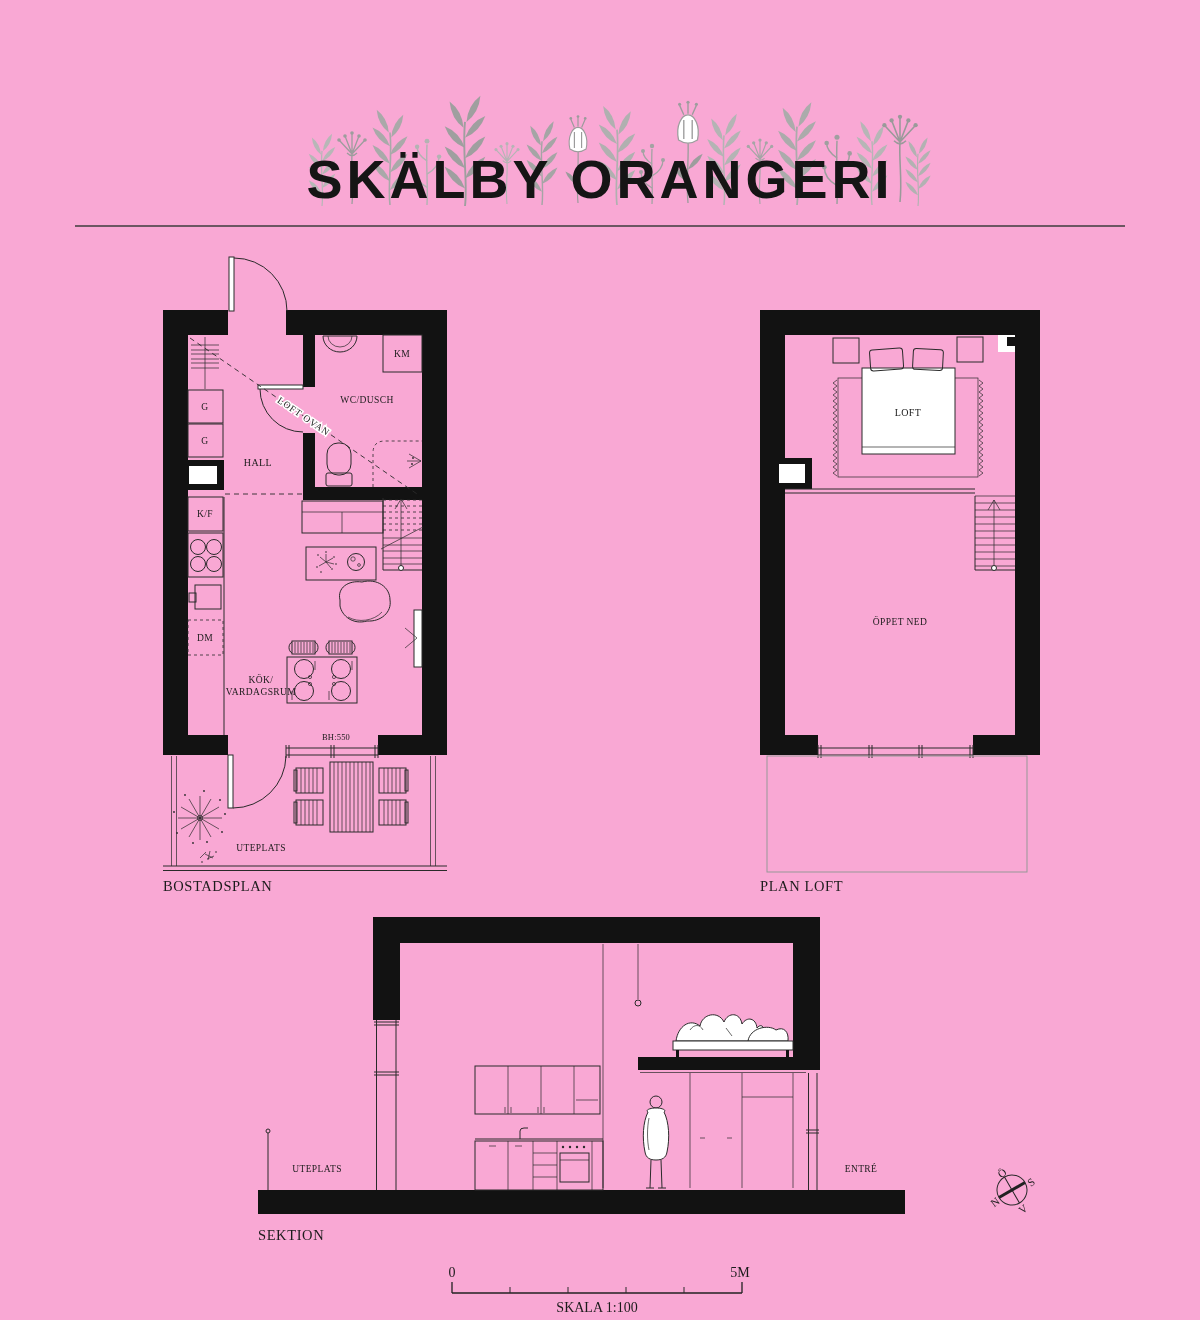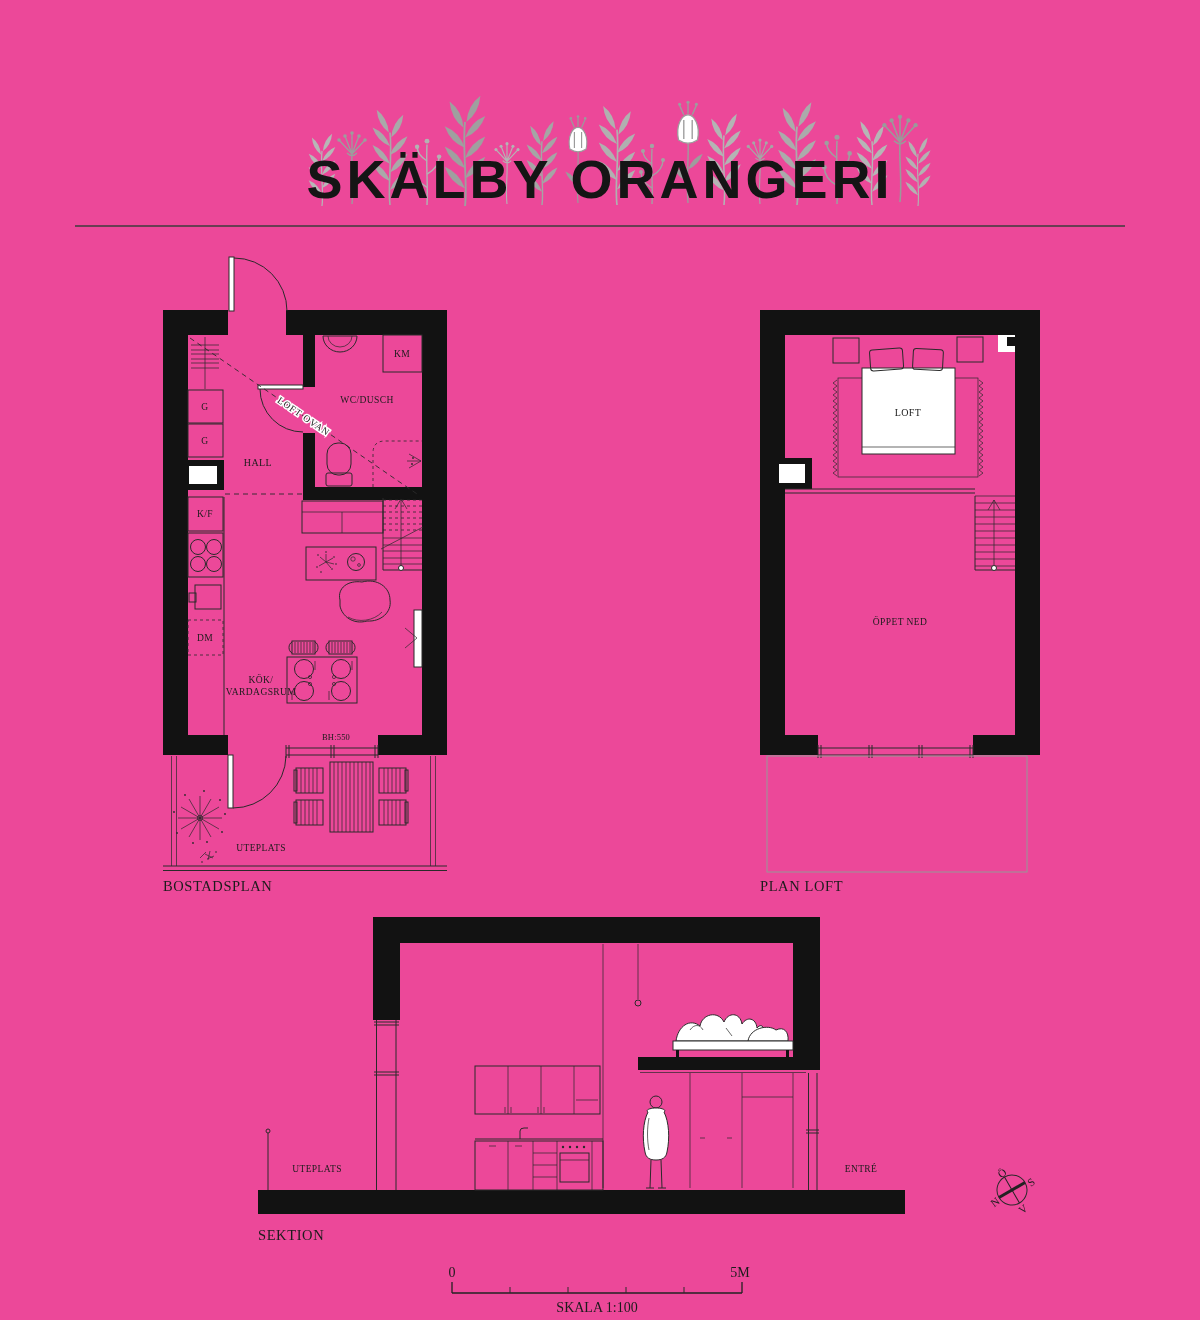--- a/index.html
+++ b/index.html
@@ -1,16 +1,16 @@
 <!DOCTYPE html>
 <html><head>
 <meta charset="utf-8">
 <style>
   html,body{margin:0;padding:0;background:#ffffff;}
-  .sheet{width:1200px;height:1320px;position:relative;background:#ec4899;overflow:hidden;}
+  .sheet{width:1200px;height:1320px;position:relative;background:#f9a8d4;overflow:hidden;}
   svg text{font-family:"Liberation Serif",serif;fill:#1c1c1c;}
   .title-text{font-family:"Liberation Sans",sans-serif;font-weight:bold;font-size:54px;letter-spacing:4px;fill:#151515;}
   .cap{font-size:14.5px;letter-spacing:0.6px;}
   .r10{font-size:10px;letter-spacing:0.4px;}
   .r9{font-size:9.5px;letter-spacing:0.4px;}
   .r8{font-size:8.5px;letter-spacing:0.2px;}
   .rot{font-size:9.5px;letter-spacing:1px;paint-order:stroke;stroke:#ffffff;stroke-width:3px;}
   .comp{font-size:11px;}
   .scl{font-size:14px;}
   .wall{fill:#121212;stroke:none;}

